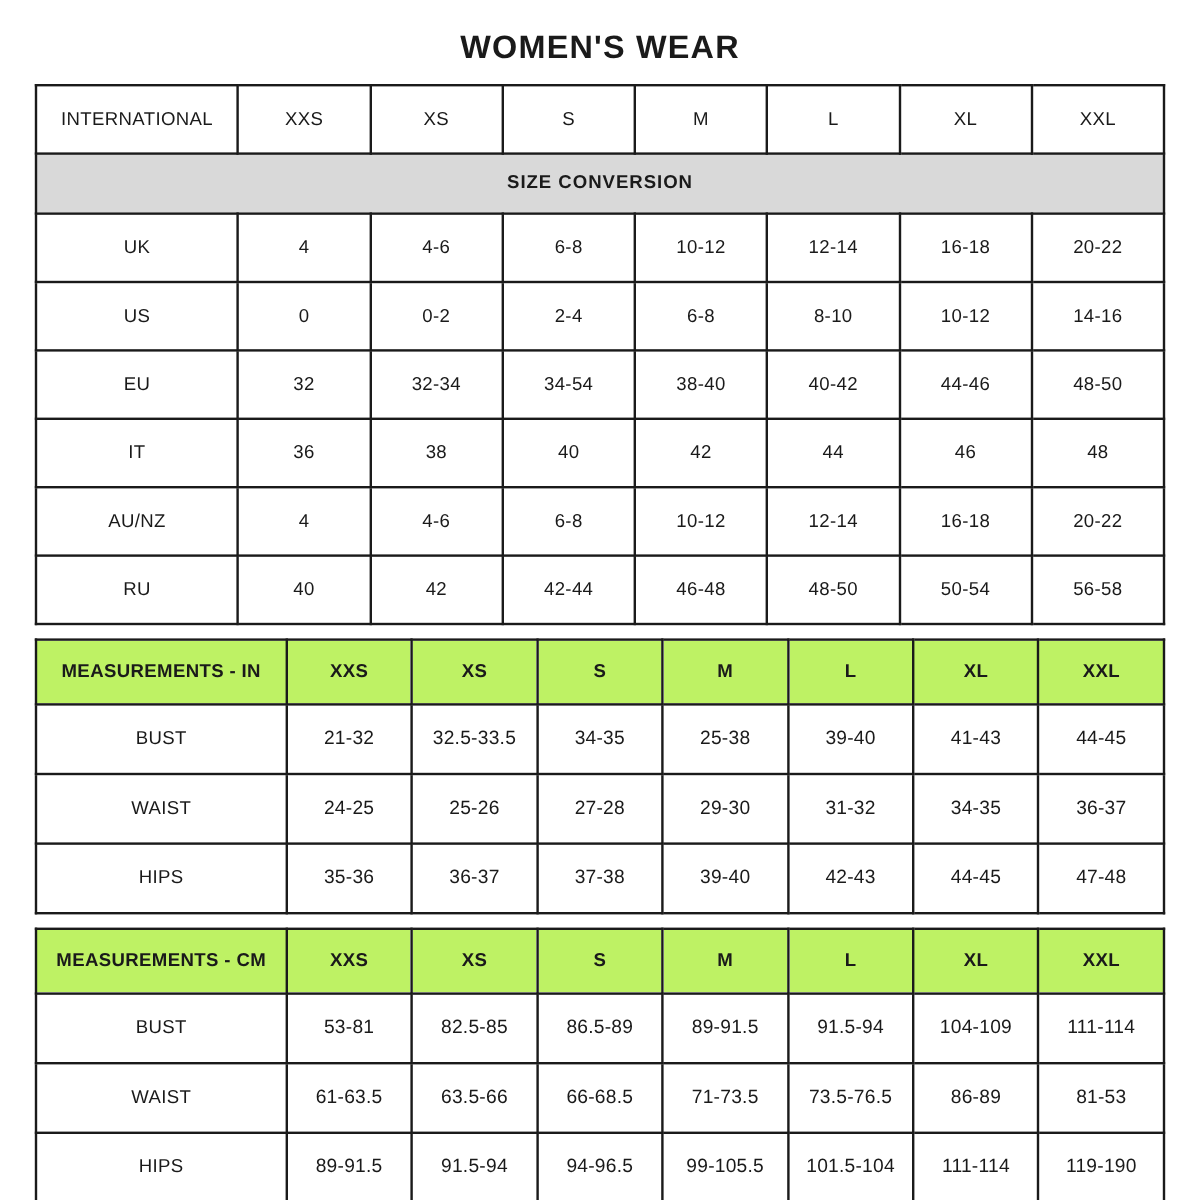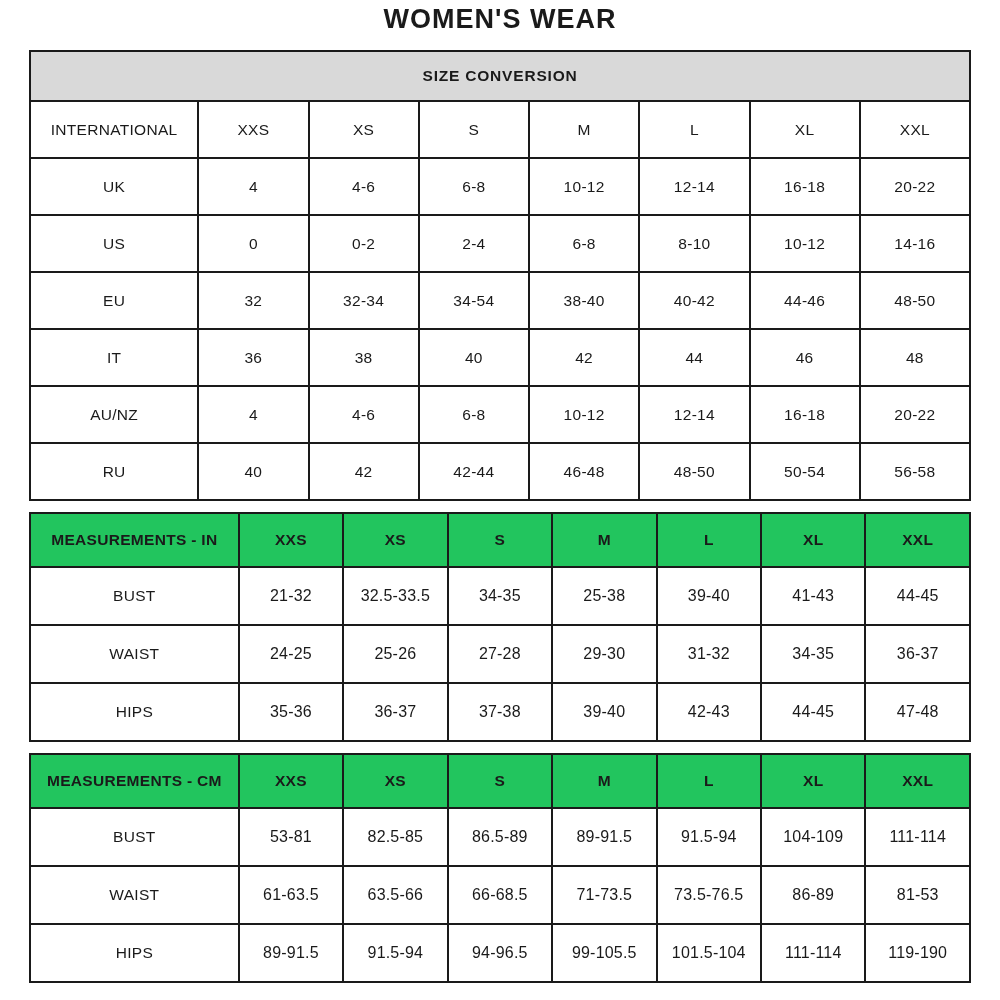--- a/index.html
+++ b/index.html
@@ -12,21 +12,21 @@
   }
   .page {
     width: 942px;
     margin: 0 auto;
   }
   .title {
     text-align: center;
     font-size: 27px;
     font-weight: bold;
     letter-spacing: 1px;
-    padding: 4px 0 15px 0;
+    padding: 24px 0 15px 0;
   }
   table {
     width: 100%;
     border-collapse: collapse;
     table-layout: fixed;
     margin-bottom: 11px;
   }
   td {
     border: 2px solid #1a1a1a;
     text-align: center;
@@ -43,21 +43,21 @@
     height: 46px;
     background: #d9d9d9;
     font-weight: bold;
     letter-spacing: 0.8px;
     font-size: 15.5px;
   }
   
   .t2 col.c0 { width: 22.2%; }
   .t2 tr.head td {
     height: 50px;
-    background: #22c55e;
+    background: #bef264;
     font-weight: bold;
   }
   .t2 td { height: 54px; }
   .t2 td.val { font-size: 16px; letter-spacing: 0.2px; }
 </style>
 </head>
 <body>
 
 <div class="page">
 
@@ -68,32 +68,32 @@
       <col class="c0">
         <col>
         <col>
         <col>
         <col>
         <col>
         <col>
         <col>
     </colgroup>
     <tbody>
-      <tr>
-        <td colspan="8" class="banner">SIZE CONVERSION</td>
-      </tr>
       <tr>
         <td>INTERNATIONAL</td>
         <td>XXS</td>
         <td>XS</td>
         <td>S</td>
         <td>M</td>
         <td>L</td>
         <td>XL</td>
         <td>XXL</td>
+      </tr>
+      <tr>
+        <td colspan="8" class="banner">SIZE CONVERSION</td>
       </tr>
       <tr>
         <td>UK</td>
         <td>4</td>
         <td>4-6</td>
         <td>6-8</td>
         <td>10-12</td>
         <td>12-14</td>
         <td>16-18</td>
         <td>20-22</td>

